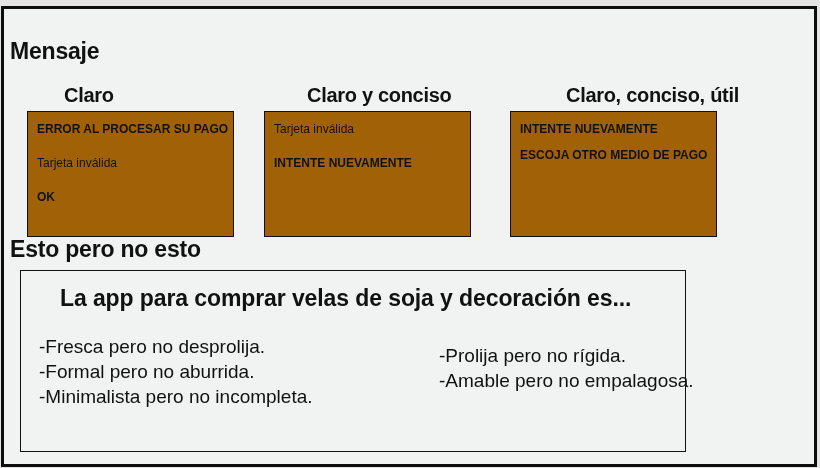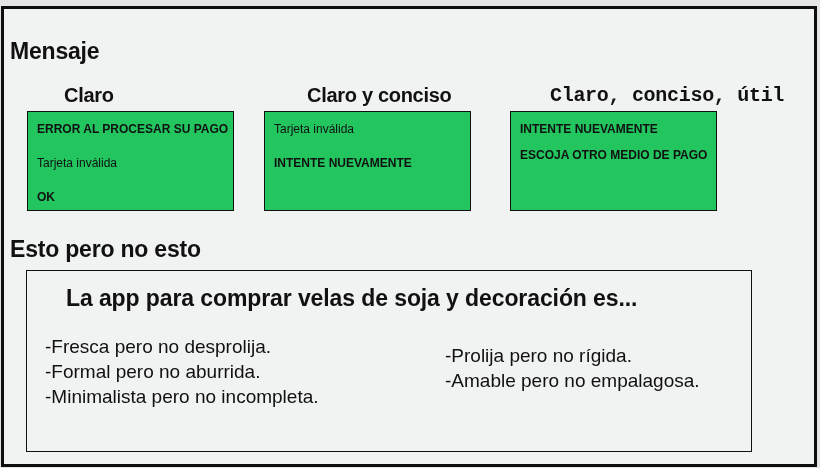--- a/index.html
+++ b/index.html
@@ -34,44 +34,43 @@
       position: absolute;
       font-weight: bold;
       font-size: 20px;
       letter-spacing: -0.3px;
       margin-left: 28px;
     }
     .msgbox {
       position: absolute;
       top: 111px;
       width: 207px;
-      height: 100px;
+      height: 126px;
       border: 1.5px solid #111;
-      background: #22c55e;
+      background: #a16207;
       box-sizing: border-box;
     }
     .msgline {
       position: absolute;
       left: 9px;
       font-size: 12px;
       white-space: nowrap;
     }
     .msgline.bold {
       font-weight: bold;
     }
     .bigbox {
       position: absolute;
       left: 20px;
       top: 270px;
-      width: 726px;
+      width: 666px;
       height: 182px;
       border: 1.5px solid #111;
       box-sizing: border-box;
       background: #f1f2f2;
-      margin-left: 6px;
     }
     .big-heading {
       position: absolute;
       left: 39px;
       top: 14px;
       font-size: 23px;
       font-weight: bold;
       white-space: nowrap;
       letter-spacing: -0.1px;
     }
@@ -95,21 +94,21 @@
   <div class="msgline" style="top:44px;">Tarjeta inválida</div>
   <div class="msgline bold" style="top:78px;">OK</div>
 </div>
 
 <div class="col-title" style="left:279px; top:84px;">Claro y conciso</div>
 <div class="msgbox" style="left:264px;">
   <div class="msgline" style="top:10px;">Tarjeta inválida</div>
   <div class="msgline bold" style="top:44px;">INTENTE NUEVAMENTE</div>
 </div>
 
-<div class="col-title" style="left:522px; top:84px;font-family:Liberation Mono, monospace;">Claro, conciso, útil</div>
+<div class="col-title" style="left:538px; top:84px;">Claro, conciso, útil</div>
 <div class="msgbox" style="left:510px;">
   <div class="msgline bold" style="top:10px;">INTENTE NUEVAMENTE</div>
   <div class="msgline bold" style="top:36px;">ESCOJA OTRO MEDIO DE PAGO</div>
 </div>
 
 <div class="section-title" style="left:10px; top:236px;">Esto pero no esto</div>
 
 <div class="bigbox">
   <div class="big-heading">La app para comprar velas de soja y decoración es...</div>
   <div class="trait-list" style="left:418px; top:72px;">

